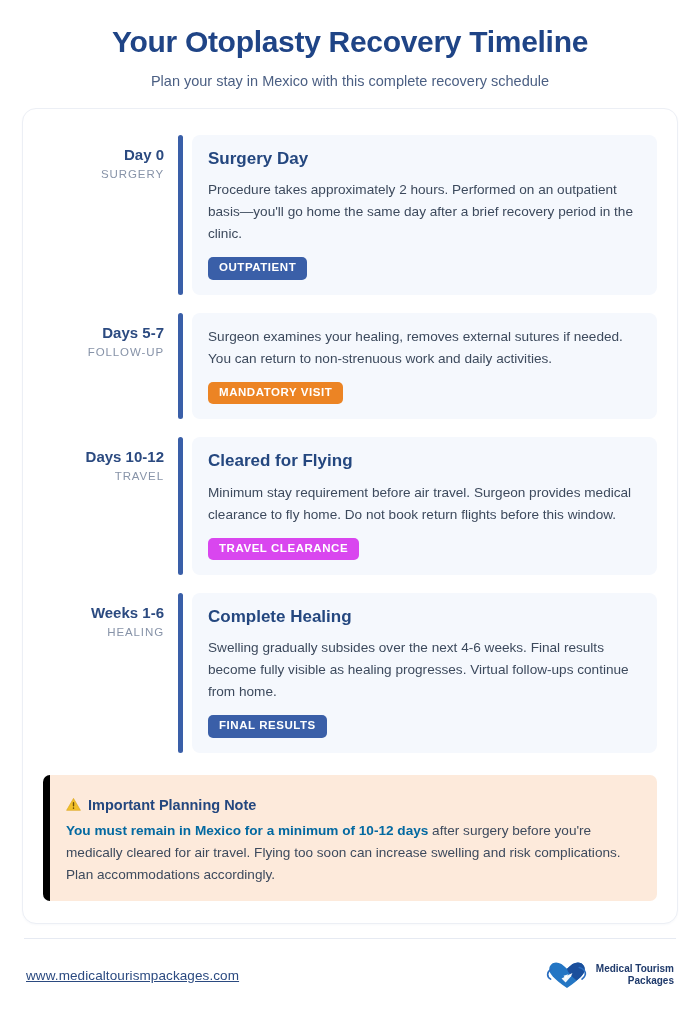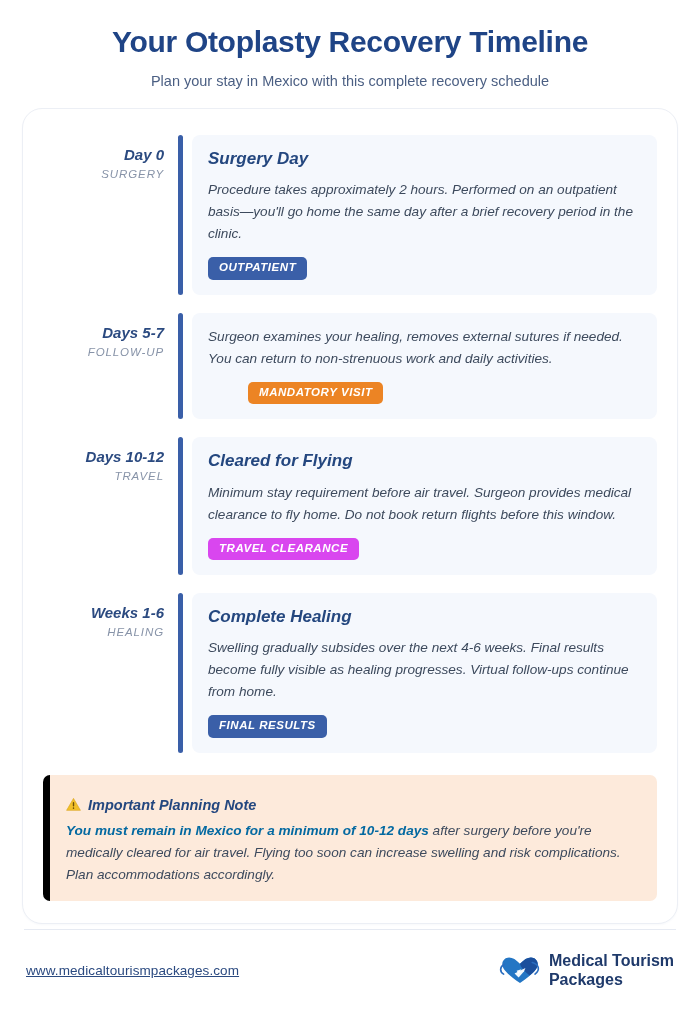--- a/index.html
+++ b/index.html
@@ -37,26 +37,25 @@
     margin-top: 13px;
     font-size: 14.5px;
     color: #4b5f83;
     font-weight: normal;
   }
 
   
   .timeline-card {
     margin-top: 19px;
     border: 1px solid #eceff5;
-    border-radius: 20px;
+    border-radius: 14px;
     background: #ffffff;
     padding: 26px 20px 22px 20px;
     flex: 0 0 auto;
     box-shadow: 0 1px 2px rgba(30,60,120,0.03);
-    font-style: italic;
   }
 
   
   .tl-row {
     display: flex;
     align-items: flex-start;
     margin-bottom: 18px;
   }
   .tl-row:last-of-type { margin-bottom: 0; }
 
@@ -126,21 +125,21 @@
     padding: 5px 11px 6px 11px;
     border-radius: 5px;
     font-size: 11.5px;
     font-weight: bold;
     letter-spacing: 0.55px;
     color: #ffffff;
     text-transform: uppercase;
     line-height: 1;
   }
   .badge-blue   { background: #3a5fa8; }
-  .badge-orange { background: #ec8424; margin-left: 40px; }
+  .badge-orange { background: #ec8424; }
   .badge-green  { background: #d946ef; }
 
   
   .note-box {
     margin-top: 22px;
     background: #fdeadb;
     border-left: 7px solid #000000;
     border-radius: 7px;
     padding: 22px 16px 15px 16px;
   }
@@ -184,25 +183,25 @@
     font-size: 13.5px;
     color: #2b4a80;
     letter-spacing: 0.1px;
   }
 
   .brand { display: flex; align-items: center; gap: 7px; }
 
   .brand-mark { width: 44px; height: 30px; display: block; }
 
   .brand-text {
-    font-size: 16px;
+    font-size: 10px;
     font-weight: bold;
     color: #1f3a6b;
     line-height: 1.22;
-    text-align: left;
+    text-align: right;
   }
   .brand-text span { display: block; }
 </style>
 </head>
 <body>
 
 <div class="page">
 
   <div class="header">
     <h1 class="page-title">Your Otoplasty Recovery Timeline</h1>

